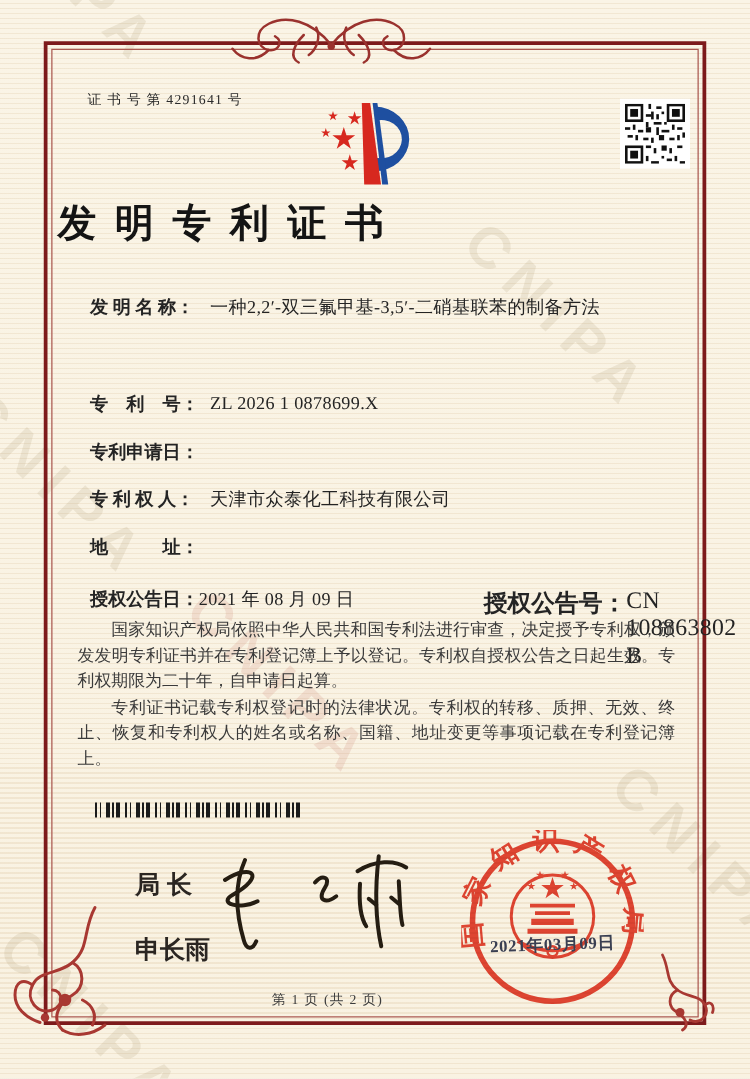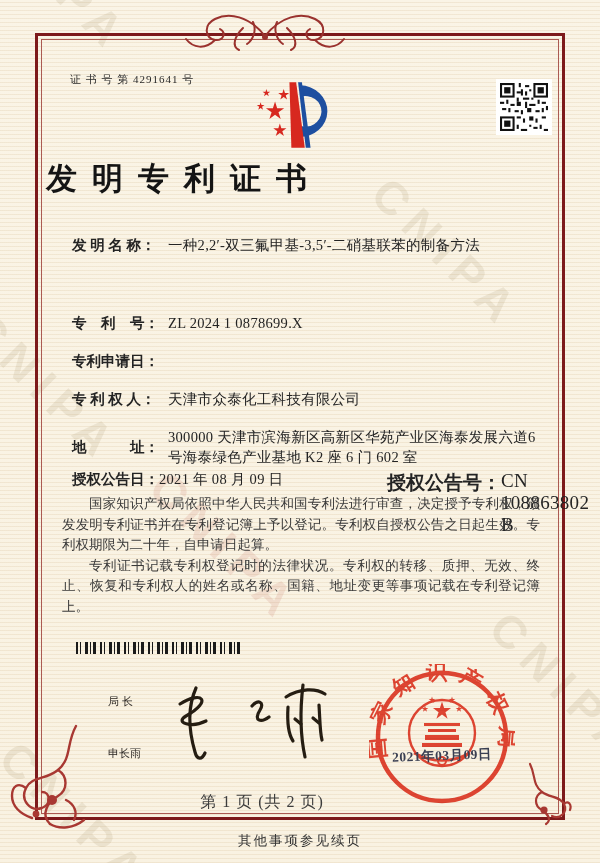--- a/index.html
+++ b/index.html
@@ -69,38 +69,38 @@
     background:repeating-linear-gradient(90deg,
       #1b1b1b 0 2px, transparent 2px 4px,
       #1b1b1b 4px 5px, transparent 5px 9px,
       #1b1b1b 9px 12px, transparent 12px 14px,
       #1b1b1b 14px 15px, transparent 15px 17px,
       #1b1b1b 17px 20px, transparent 20px 24px);
   }
 
   .director-title, .director-name {
     position:absolute; left:108px; font-family:"Liberation Sans","DejaVu Sans",sans-serif;
-    font-size:11px; font-weight:400; color:#2b2622; white-space:pre;
+    font-size:20px; font-weight:700; color:#2b2622; white-space:pre;
   }
   .director-title { top:694px; }
   .director-name  { top:746px; }
 
   .signature { position:absolute; left:168px; top:676px; width:165px; height:95px; }
 
   .seal { position:absolute; left:369px; top:664px; width:146px; height:146px;
           opacity:0.93; mix-blend-mode:multiply; }
   .seal-date {
     position:absolute; left:374px; top:747px; width:136px; text-align:center;
     font-size:13.5px; font-weight:bold; color:#3a3f52; letter-spacing:0.5px;
     transform:rotate(-2deg); white-space:nowrap;
   }
 
   .page-footer {
     position:absolute; left:35px; top:792px; width:454px; text-align:center;
-    font-size:16px; color:#3c3c3c; letter-spacing:1px;
+    font-size:11px; color:#3c3c3c; letter-spacing:1px;
   }
   .continuation {
     position:absolute; left:0; top:832px; width:600px; text-align:center;
     font-size:13.5px; color:#333; letter-spacing:2px;
   }
 </style>
 </head>
 <body>
 
 <div class="page">
@@ -224,32 +224,31 @@
   </div>
 
   <div class="title">发明专利证书</div>
 
   <div class="row" style="top:236px;">
     <span class="lbl">发 明 名 称：</span>
     <span class="val">一种2,2′-双三氟甲基-3,5′-二硝基联苯的制备方法</span>
   </div>
   <div class="row" style="top:314px;">
     <span class="lbl">专　利　号：</span>
-    <span class="val">ZL 2024 1 0878699.X</span>
+    <span class="val">ZL 2026 1 0878699.X</span>
   </div>
   <div class="row" style="top:352px;">
     <span class="lbl">专利申请日：</span>
   </div>
   <div class="row" style="top:390px;">
     <span class="lbl">专 利 权 人：</span>
     <span class="val">天津市众泰化工科技有限公司</span>
   </div>
   <div class="row" style="top:428px;">
     <span class="lbl">地　　　址：</span>
-    <span class="val wrap">300000 天津市滨海新区高新区华苑产业区海泰发展六道6号海泰绿色产业基地 K2 座 6 门 602 室</span>
   </div>
   <div class="row" style="top:470px; width:470px;">
     <span class="lbl" style="width:auto;">授权公告日：</span>
     <span class="val">2021 年 08 月 09 日</span>
     <span class="pair2">
       <span class="lbl">授权公告号：</span>
       <span class="val">CN 108863802 B</span>
     </span>
   </div>
 
@@ -301,15 +300,14 @@
         <circle cx="70" cy="66" r="33" stroke-width="2.4"></circle>
         <path d="M42,86 Q70,101 98,86" stroke-width="2.6"></path>
         <circle cx="70" cy="94" r="4" stroke-width="2"></circle>
       </g>
     </g>
   </svg>
   <div class="seal-date">2021年03月09日</div>
 
   <div class="page-footer">第 1 页 (共 2 页)</div>
 
-  <div class="continuation">其他事项参见续页</div>
 
 </div>
 
 </body></html>

